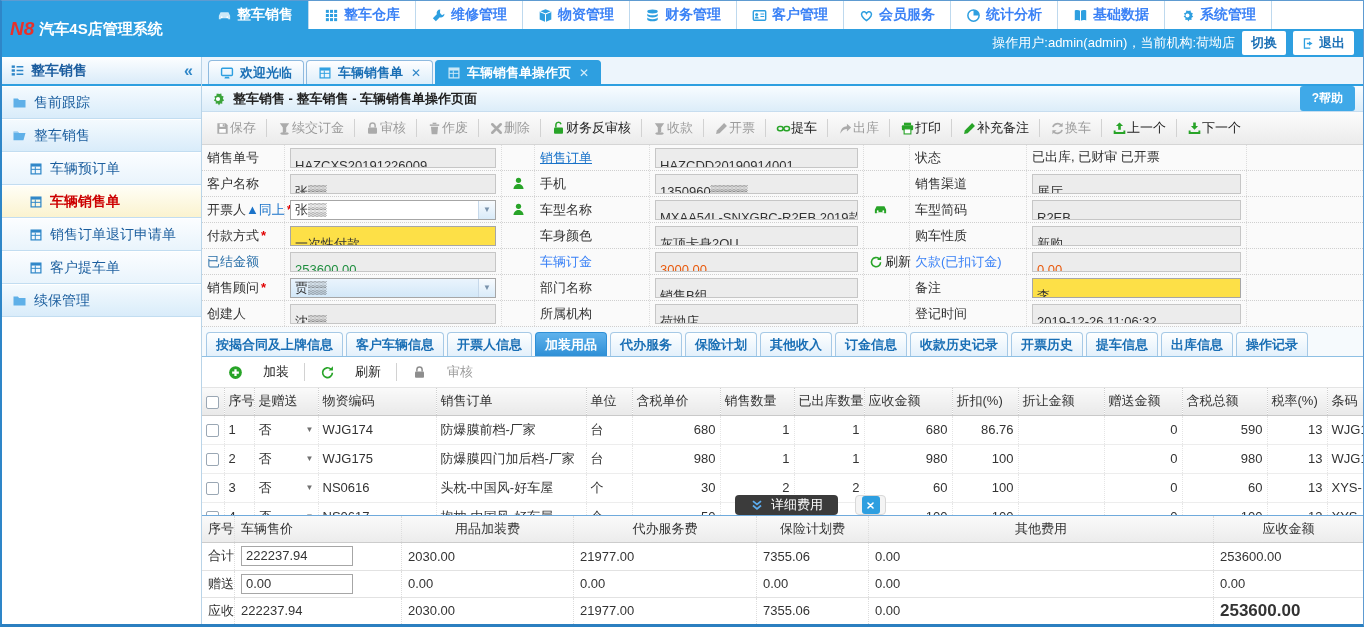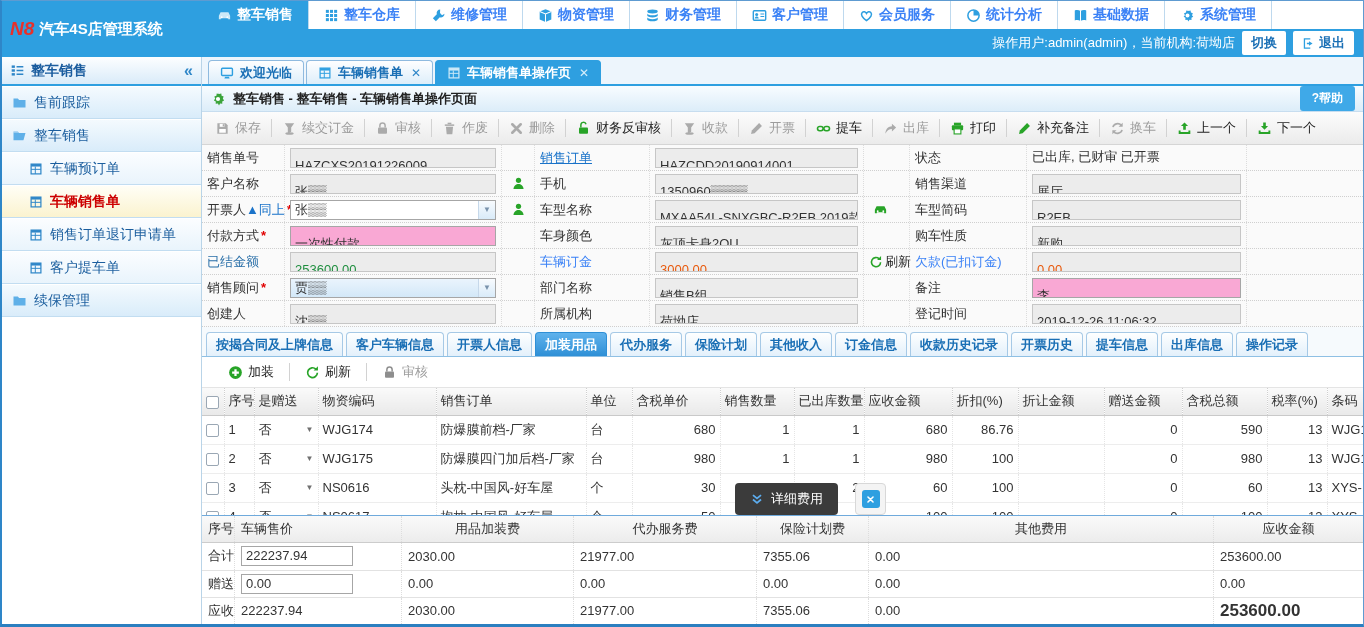--- a/index.html
+++ b/index.html
@@ -41,66 +41,66 @@
 .doc-tab .close{color:#2E86C8;margin-left:2px;font-size:12px}
 .doc-tab.active{background:#2E9FE0;color:#fff;border-color:#2E9FE0}
 .doc-tab.active .icon{color:#CDE9F8}
 .doc-tab.active .close{color:#D6EEFB}
 
 .crumb-bar{height:26px;flex:none;background:linear-gradient(#F8FCFF,#DCEDF9);border-bottom:1px solid #C7DDEF;display:flex;align-items:center;gap:7px;padding:0 8px;font-weight:bold;color:#222}
 .crumb-bar .icon{color:#3BA43B;width:16px;height:16px}
 .btn-help{margin-left:auto;background:#3FA9E8;color:#fff;padding:4px 12px;border-radius:3px;font-weight:bold;font-size:12px;cursor:pointer}
 
 .toolbar{height:33px;flex:none;background:linear-gradient(#FCFCFC,#EBEBEB);border-bottom:1px solid #D5D5D5;display:flex;align-items:center;padding:0 4px;white-space:nowrap}
-.tb-btn{display:flex;align-items:center;gap:5px;padding:0 9px;height:24px;color:#222;cursor:pointer}
+.tb-btn{display:flex;align-items:center;padding:0 9px;height:24px;color:#222;cursor:pointer}
 .tb-btn.disabled{color:#9C9C9C}
 .tb-btn .icon{color:#787878}
 .tb-btn.disabled .icon{color:#ABABAB}
 .tb-btn .icon.green{color:#28A428}
 .tb-sep{width:1px;height:18px;background:#D2D2D2;margin:0 1px}
 
 .form{flex:none;background:#FAFAFA}
 .form-row{display:flex;height:26px;align-items:flex-end;border-bottom:1px dotted #CFCFCF}
 .fc{height:100%;display:flex;align-items:center;padding:0 5px;border-right:1px dotted #DCDCDC;overflow:visible;white-space:nowrap}
 .c-l1{width:83px}.c-v1{width:217px}.c-g1{width:33px}.c-l2{width:115px}.c-v2{width:214px}.c-g2{width:46px}.c-l3{width:117px}.c-v3{width:220px}.c-rest{flex:1;border-right:none}
 .flabel{white-space:nowrap}
 .lbl-extra{color:#1A73C9}
 .req{color:#E00000;margin-left:2px;font-weight:bold}
 .lbl-link{color:#1A73C9;text-decoration:underline;cursor:pointer}
 .lbl-blue{color:#2A6FA8}.lbl-red{color:#3b82f6}
 .fld{width:100%;height:20px;line-height:18px;padding:8px 4px;border:1px solid #C6C6C6;background:#ECECEC;white-space:nowrap;overflow:hidden}
 .fld.plain{border:none;background:transparent;padding:0}
-.fld.input{background:#f9a8d4;border:1px solid #A6A6A6}
+.fld.input{background:#fde047;border:1px solid #A6A6A6}
 .fld.select{background:#fff;border:1px solid #A6A6A6;display:flex;justify-content:space-between;align-items:center;padding:0 0 0 4px;cursor:pointer}
 .fld.select .chev{color:#7A93AC;font-size:8px;background:linear-gradient(#F8FBFE,#D9EBF9);border-left:1px solid #C6D8EA;height:100%;width:17px;display:flex;align-items:center;justify-content:center}
 .fld.select-blue{background:linear-gradient(#EAF4FD,#D3E8F8)}
 .val-green{color:#1E8E3E}.val-red{color:#E8590C}
 .g-icon{color:#28A428;margin-left:4px}
 .action-btn{display:flex;align-items:center;gap:2px;color:#222;cursor:pointer}
 .action-btn .icon{color:#28A428;width:14px;height:14px}
 
 .detail-tabs{height:30px;flex:none;background:#F6FAFD;display:flex;align-items:flex-end;gap:3px;padding:3px 2px 0 4px;border-bottom:1px solid #8FC0E4}
 .dtab{height:24px;padding:0 9px;display:flex;align-items:center;background:linear-gradient(#FEFFFF,#E3F0FB);border:1px solid #A6C9E6;border-bottom:none;border-radius:4px 4px 0 0;color:#1A6FB5;font-weight:bold;cursor:pointer;white-space:nowrap}
 .dtab.active{background:linear-gradient(#5FB2EC,#2E8FD6);color:#fff;border-color:#2E8FD6}
 
 .sub-toolbar{height:31px;flex:none;background:#fff;border-bottom:1px solid #E4E4E4;display:flex;align-items:center;padding:0 12px}
-.stb-btn{display:flex;align-items:center;gap:5px;padding:0 14px;color:#222;cursor:pointer}
+.stb-btn{display:flex;align-items:center;gap:20px;padding:0 14px;color:#222;cursor:pointer}
 .stb-btn.disabled{color:#9C9C9C}
 .stb-btn .icon.gray{color:#8E8E8E}
 
 .goods-wrap{flex:1;overflow:hidden;position:relative;background:#fff}
 table.goods{border-collapse:collapse;table-layout:fixed;width:1240px}
 table.goods th{height:27px;background:linear-gradient(#FAFAFA,#E9E9E9);border-bottom:1px solid #C9C9C9;border-right:1px dotted #CFCFCF;font-weight:normal;text-align:left;padding:0 4px;white-space:nowrap;overflow:hidden}
 table.goods td{height:29px;border-bottom:1px solid #EDEDED;border-right:1px dotted #E5E5E5;padding:0 4px;white-space:nowrap;overflow:hidden;background:#fff}
 td.num,th.num{text-align:right}
 .cbx{width:13px;height:13px;border:1px solid #9AA7B4;background:#fff;display:inline-block;border-radius:2px;vertical-align:middle;cursor:pointer}
 .gift-cell{display:flex;justify-content:space-between;align-items:center;cursor:pointer}
 .gift-cell .drop{color:#707070;font-size:8px}
 
-.detail-popup{position:absolute;left:533px;bottom:0;height:32px;display:flex;align-items:stretch;gap:17px;z-index:5}
+.detail-popup{position:absolute;left:533px;bottom:0;height:20px;display:flex;align-items:stretch;gap:17px;z-index:5}
 .popup-main{background:#3B3B3B;color:#fff;border-radius:4px;display:flex;align-items:center;gap:7px;padding:0 15px;cursor:pointer}
 .popup-main .icon{color:#5CACEE;width:14px;height:14px}
 .popup-close-wrap{background:#F4F4F4;border:1px solid #D8D8D8;border-radius:4px;width:31px;display:flex;align-items:center;justify-content:center}
 .popup-close{width:18px;height:18px;background:#2E9FE0;border-radius:3px;color:#fff;display:flex;align-items:center;justify-content:center;cursor:pointer}
 .popup-close .icon{width:9px;height:9px;color:#fff}
 
 .summary{height:109px;flex:none;border-top:1px solid #6FAADC;display:flex;flex-direction:column;background:#fff}
 .sum-row{display:flex;flex:1;border-bottom:1px solid #E2E2E2;align-items:center}
 .sum-row.header{background:linear-gradient(#FAFAFA,#ECECEC);border-bottom:1px solid #CCC}
 .sum-row:last-child{border-bottom:none}

